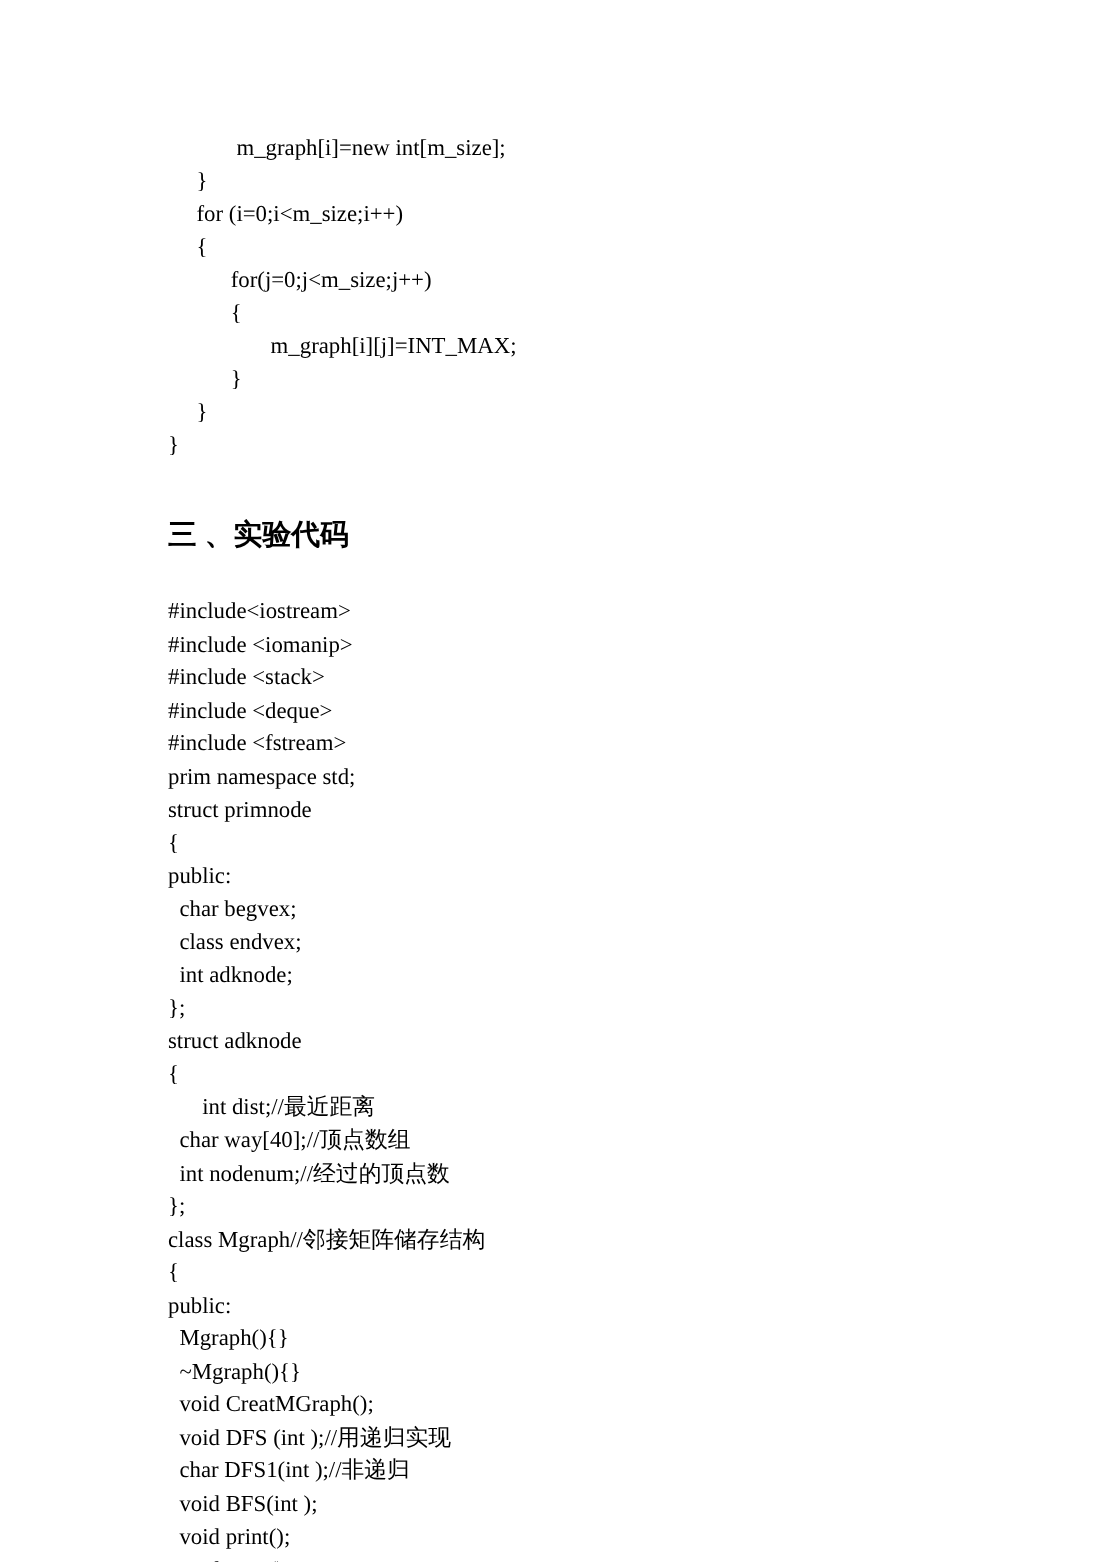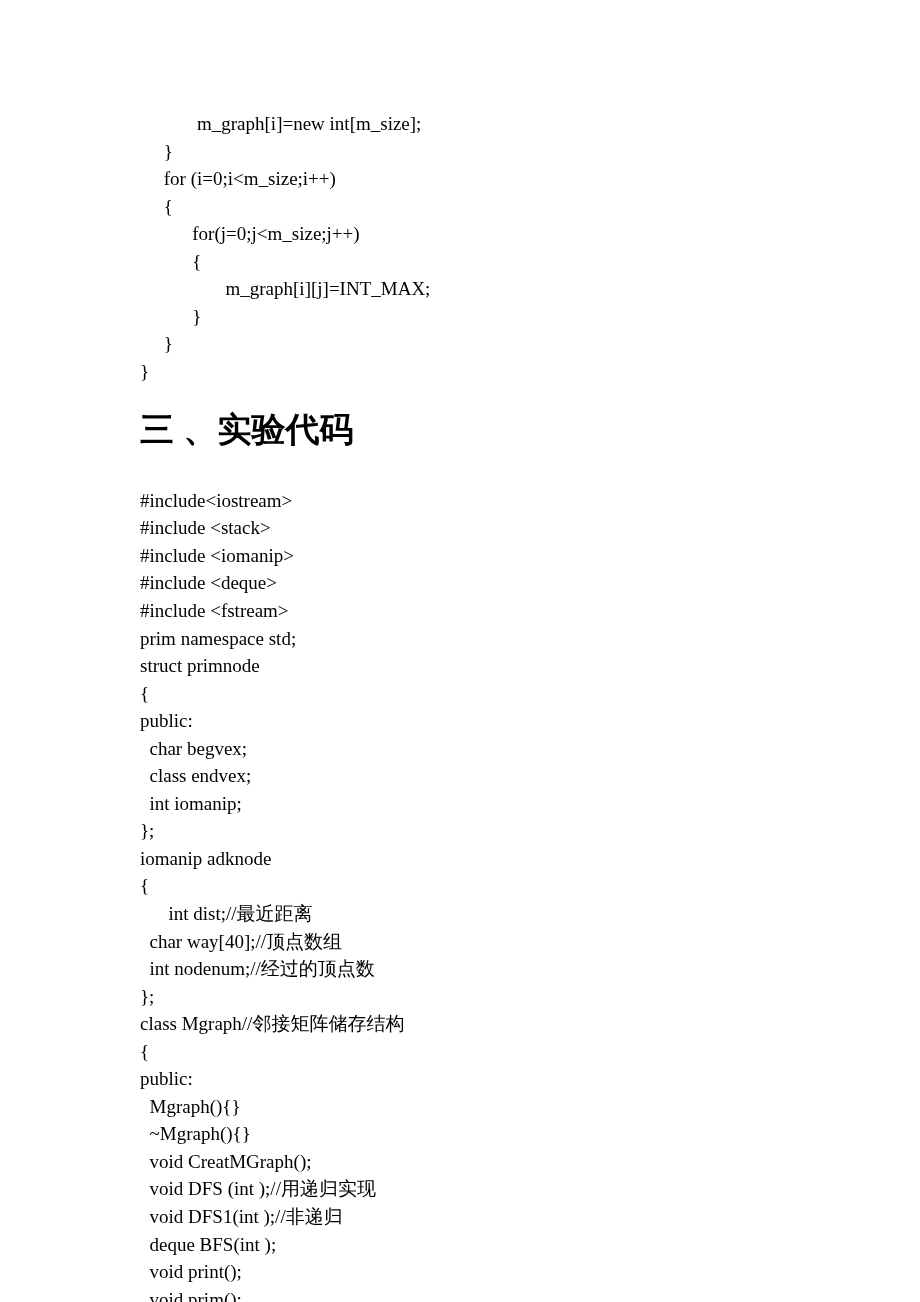--- a/index.html
+++ b/index.html
@@ -14,22 +14,22 @@
     font-size: 19px;
     line-height: 1.45;
   }
   .code-line {
     white-space: pre;
     font-family: Liberation Serif, serif;
   }
   .heading {
     font-family: "SimHei", "Microsoft YaHei", sans-serif;
     font-weight: bold;
-    font-size: 34px;
-    margin-top: 20px;
+    font-size: 24px;
+    margin-top: 44px;
     margin-bottom: 32px;
   }
   .block1 { margin-bottom: 4px; }
   .block2 { }
 </style>
 </head>
 <body>
 
 <div class="page">
 
@@ -43,44 +43,44 @@
       <div class="code-line">                  m_graph[i][j]=INT_MAX;</div>
       <div class="code-line">           }</div>
       <div class="code-line">     }</div>
       <div class="code-line">}</div>
     </div>
 
   <div class="heading">三 、实验代码</div>
 
   <div class="block2">
       <div class="code-line">#include&lt;iostream&gt;</div>
+      <div class="code-line">#include &lt;iomanip&gt;</div>
       <div class="code-line">#include &lt;stack&gt;</div>
-      <div class="code-line">#include &lt;iomanip&gt;</div>
       <div class="code-line">#include &lt;deque&gt;</div>
       <div class="code-line">#include &lt;fstream&gt;</div>
       <div class="code-line">prim namespace std;</div>
       <div class="code-line">struct primnode</div>
       <div class="code-line">{</div>
       <div class="code-line">public:</div>
       <div class="code-line">  char begvex;</div>
       <div class="code-line">  class endvex;</div>
-      <div class="code-line">  int iomanip;</div>
+      <div class="code-line">  int adknode;</div>
       <div class="code-line">};</div>
-      <div class="code-line">iomanip adknode</div>
+      <div class="code-line">struct adknode</div>
       <div class="code-line">{</div>
       <div class="code-line">      int dist;//最近距离</div>
       <div class="code-line">  char way[40];//顶点数组</div>
       <div class="code-line">  int nodenum;//经过的顶点数</div>
       <div class="code-line">};</div>
       <div class="code-line">class Mgraph//邻接矩阵储存结构</div>
       <div class="code-line">{</div>
       <div class="code-line">public:</div>
       <div class="code-line">  Mgraph(){}</div>
       <div class="code-line">  ~Mgraph(){}</div>
       <div class="code-line">  void CreatMGraph();</div>
       <div class="code-line">  void DFS (int );//用递归实现</div>
-      <div class="code-line">  void DFS1(int );//非递归</div>
-      <div class="code-line">  deque BFS(int );</div>
+      <div class="code-line">  char DFS1(int );//非递归</div>
+      <div class="code-line">  void BFS(int );</div>
       <div class="code-line">  void print();</div>
       <div class="code-line">  void prim();</div>
     </div>
 
 </div>
 
 </body></html>

